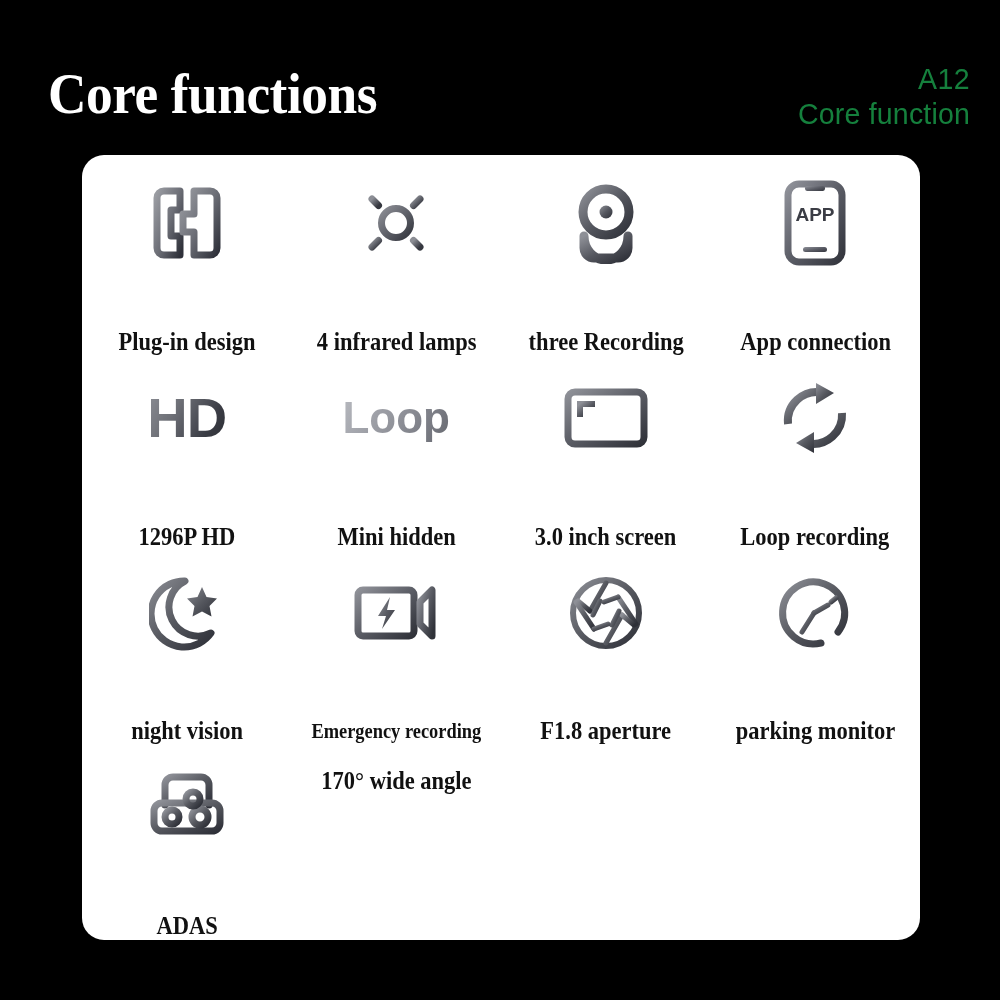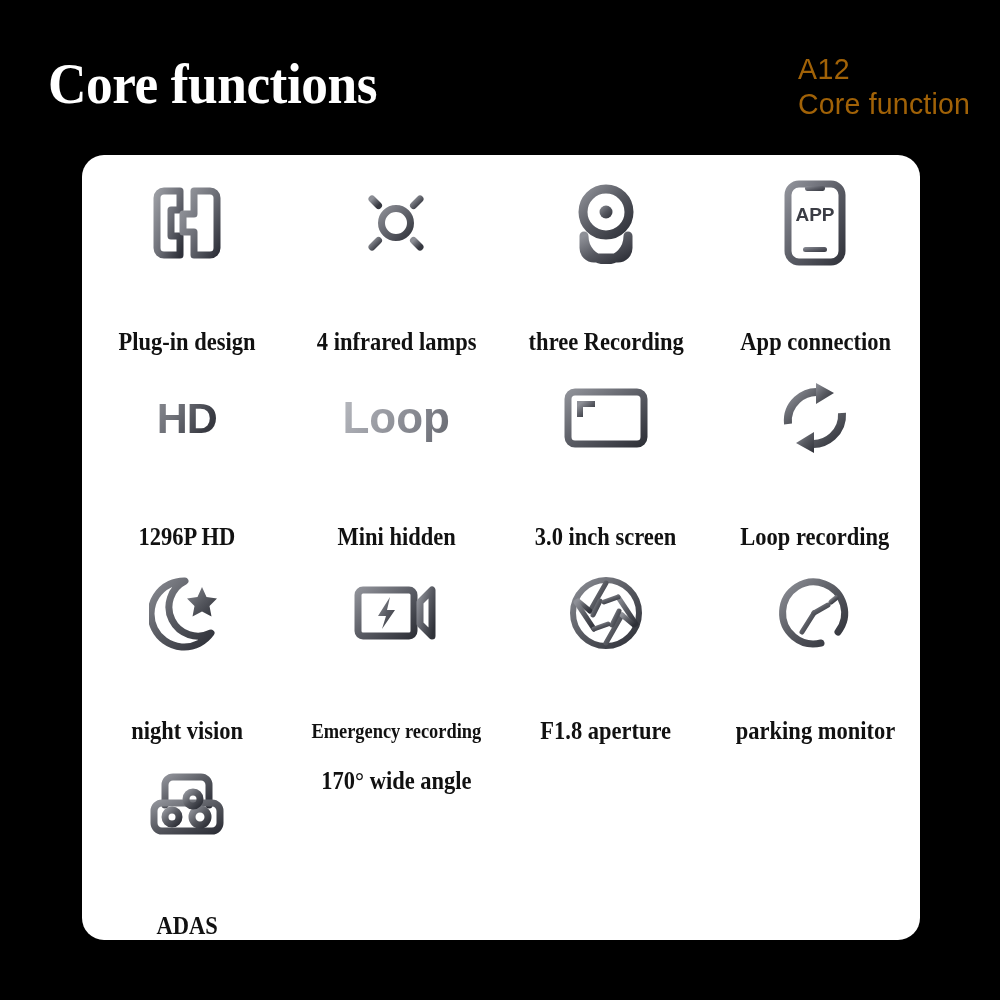--- a/index.html
+++ b/index.html
@@ -17,21 +17,21 @@
     position: relative;
     width: 1000px;
     height: 1000px;
     background: #000000;
   }
 
   
   .header {
     position: absolute;
     left: 0;
-    top: 4px;
+    top: 14px;
     width: 1000px;
     height: 155px;
   }
   .title {
     position: absolute;
     left: 48px;
     top: 48px;
     font-family: "Liberation Serif", serif;
     font-weight: bold;
     font-size: 58px;
@@ -39,23 +39,23 @@
     color: #ffffff;
     letter-spacing: -0.5px;
     transform: scaleX(0.92);
     transform-origin: left center;
     white-space: nowrap;
   }
   .header-right {
     position: absolute;
     right: 30px;
     top: 48px;
-    text-align: left;
+    text-align: right;
     font-family: "Liberation Sans", sans-serif;
-    color: #a16207;
+    color: #15803d;
   }
   .model-code {
     font-size: 30px;
     line-height: 34px;
     letter-spacing: 0.5px;
     transform: scaleX(0.95);
     transform-origin: right center;
   }
   .model-sub {
     font-size: 30px;
@@ -118,21 +118,21 @@
   }
   .label.small {
     font-size: 20px;
     transform: scaleX(0.92);
   }
 
   
   .text-icon {
     font-family: "Liberation Sans", sans-serif;
     font-weight: bold;
-    font-size: 43px;
+    font-size: 56px;
     line-height: 56px;
     letter-spacing: -1px;
     background: linear-gradient(120deg, #8d8f96 0%, #6e7077 35%, #3a3c44 75%, #2b2d33 100%);
     -webkit-background-clip: text;
     background-clip: text;
     color: transparent;
   }
   .text-icon.mini {
     font-size: 44px;
     letter-spacing: 0px;

